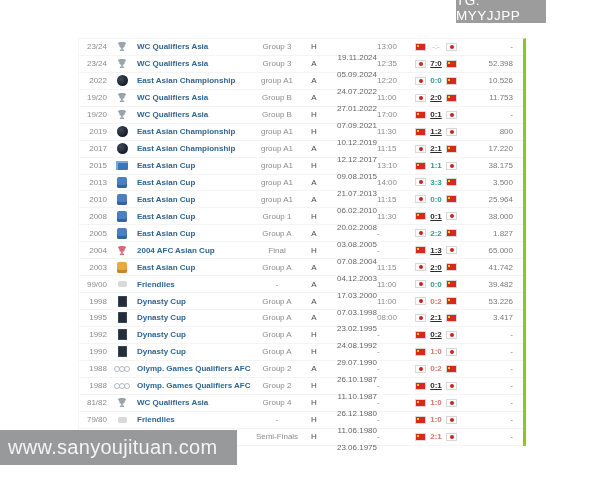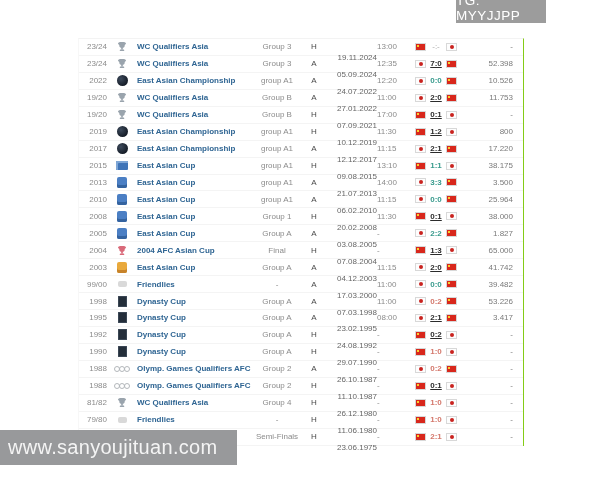--- a/index.html
+++ b/index.html
@@ -15,21 +15,21 @@
   }
   .bar-bottom{
     position:absolute;top:430px;left:0;width:237px;height:35px;
     background:#98999b;color:#f4f4f4;font-size:20px;font-weight:300;
     display:flex;align-items:center;padding-left:8px;box-sizing:border-box;
     z-index:5;letter-spacing:.3px;
   }
   
   .tbl{
     position:absolute;left:78px;top:38px;width:444px;
-    border-top:1px solid #f3f3f3;border-left:1px solid #f7f7f7;border-right:1px solid #84cc16;
+    border-top:1px solid #f3f3f3;border-left:1px solid #f7f7f7;border-right:3px solid #84cc16;
   }
   .row{display:flex;align-items:center;height:16.95px;border-bottom:1px solid #f4f4f4;box-sizing:border-box;background:#fff;}
   .c{font-size:8px;color:#6e6e6e;white-space:nowrap;box-sizing:border-box;}
   .c-season{width:28px;text-align:right;color:#8b8b8b;}
   .c-icon{width:30px;display:flex;justify-content:center;align-items:center;}
   .c-comp{width:112px;color:#2f6593;font-weight:bold;overflow:visible;}
   .c-group{width:56px;text-align:center;color:#8b8b8b;}
   .c-ha{width:18px;text-align:center;color:#4a4a4a;}
   .c-date{width:54px;text-align:right;color:#666;margin-top:22px;}
   .c-time{width:34px;color:#8b8b8b;}

